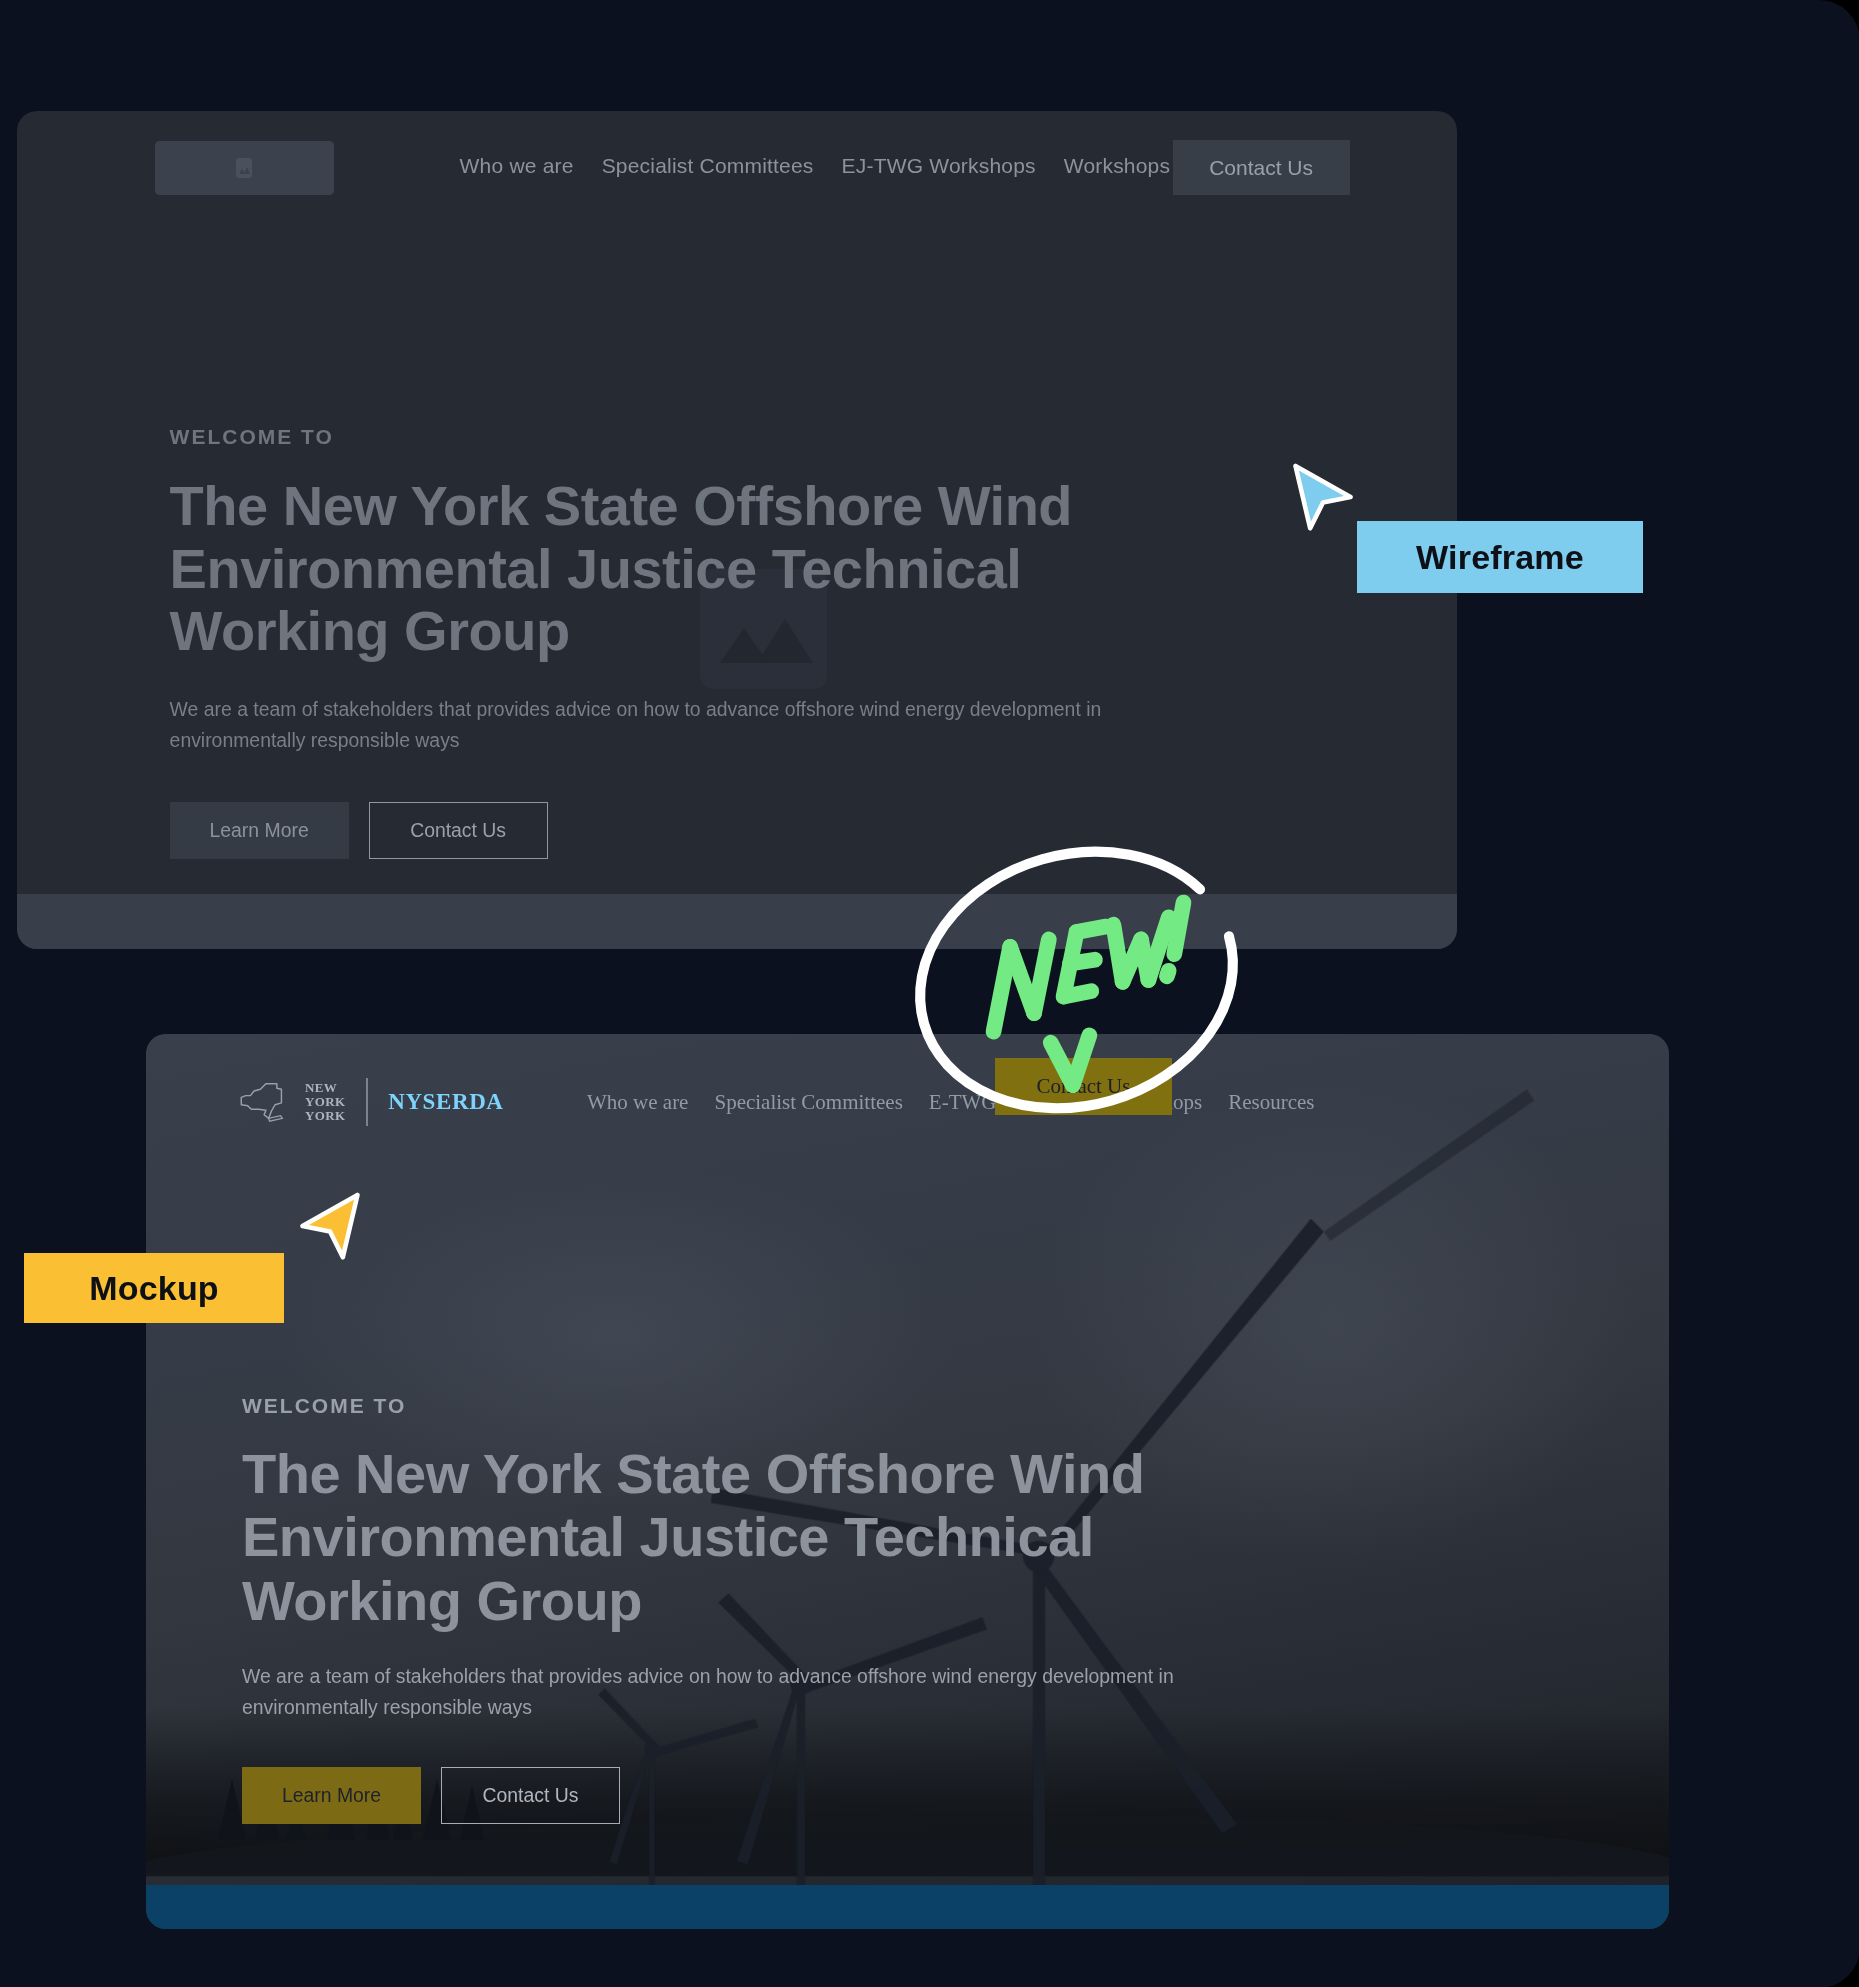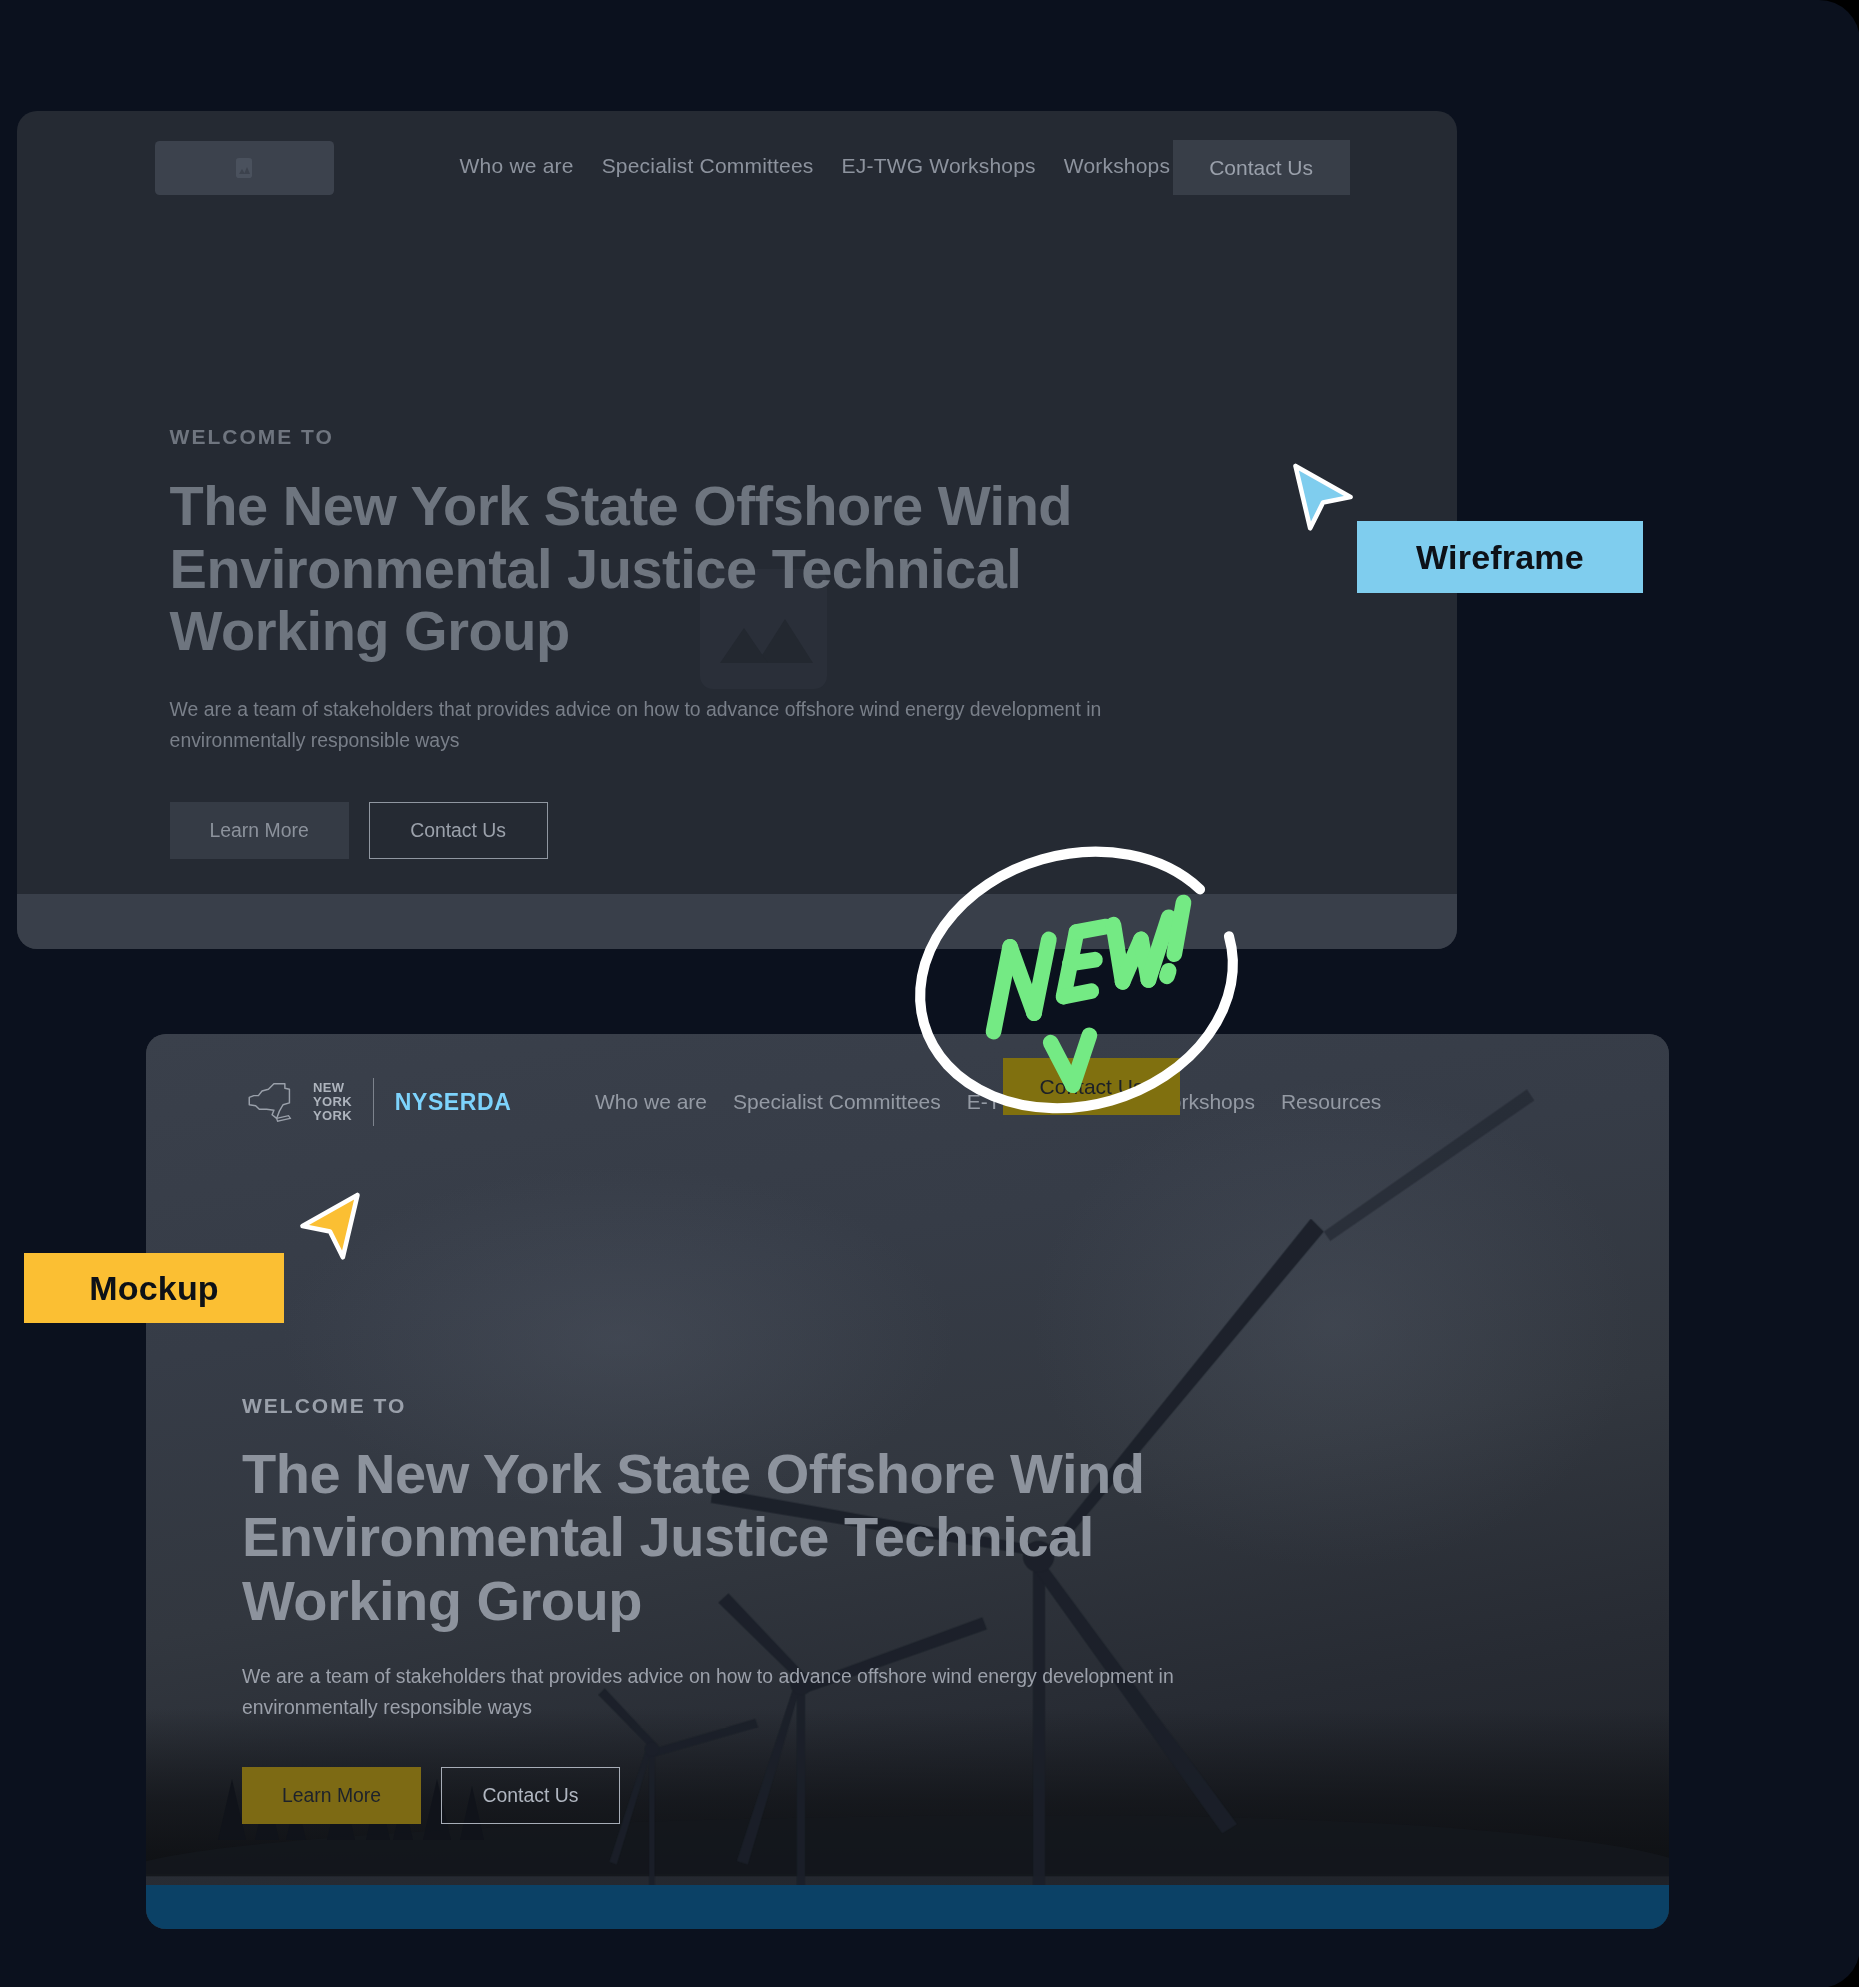--- a/index.html
+++ b/index.html
@@ -154,21 +154,21 @@
     border-right:12px solid transparent;
     border-bottom:54px solid #10131a;
     opacity:.95;
   }
   .tree.t2{ border-left-width:10px; border-right-width:10px; border-bottom-width:42px; }
   .tree.t3{ border-left-width:14px; border-right-width:14px; border-bottom-width:61px; }
 
   
   #mk-turbines{ position:absolute; inset:0; }
 
-  #mk-nav { position:absolute; left:8px; top:0; width:100%; height:138px; }
+  #mk-nav { position:absolute; left:0; top:0; width:100%; height:138px;font-family:Liberation Serif, serif; }
   #mk-logo { position:absolute; left:92px; top:44px; display:flex; align-items:center; gap:13px; }
   #mk-logo .nys-map { width:54px; height:42px; }
   #mk-logo .nys-words {
     font-size:13px; font-weight:bold; line-height:1.08;
     color:#aeb4bd; letter-spacing:0.4px;
   }
   #mk-logo .divider { width:1.8px; height:48px; background:#7d838d; margin:0 7.4px; }
   #mk-logo .nyserda {
     font-size:23px; font-weight:bold; color:#7dd3fc; letter-spacing:0.6px;
   }

